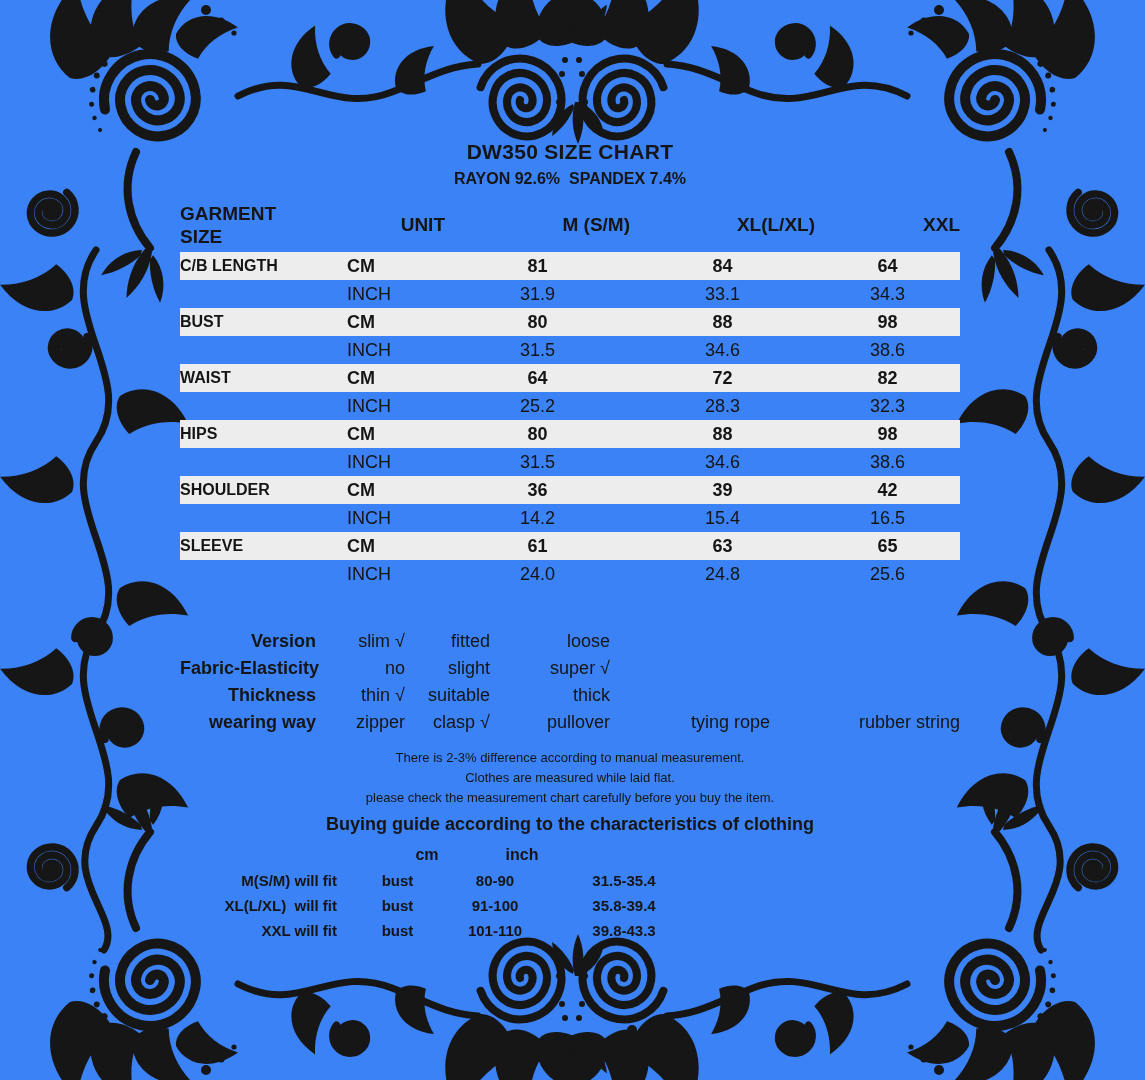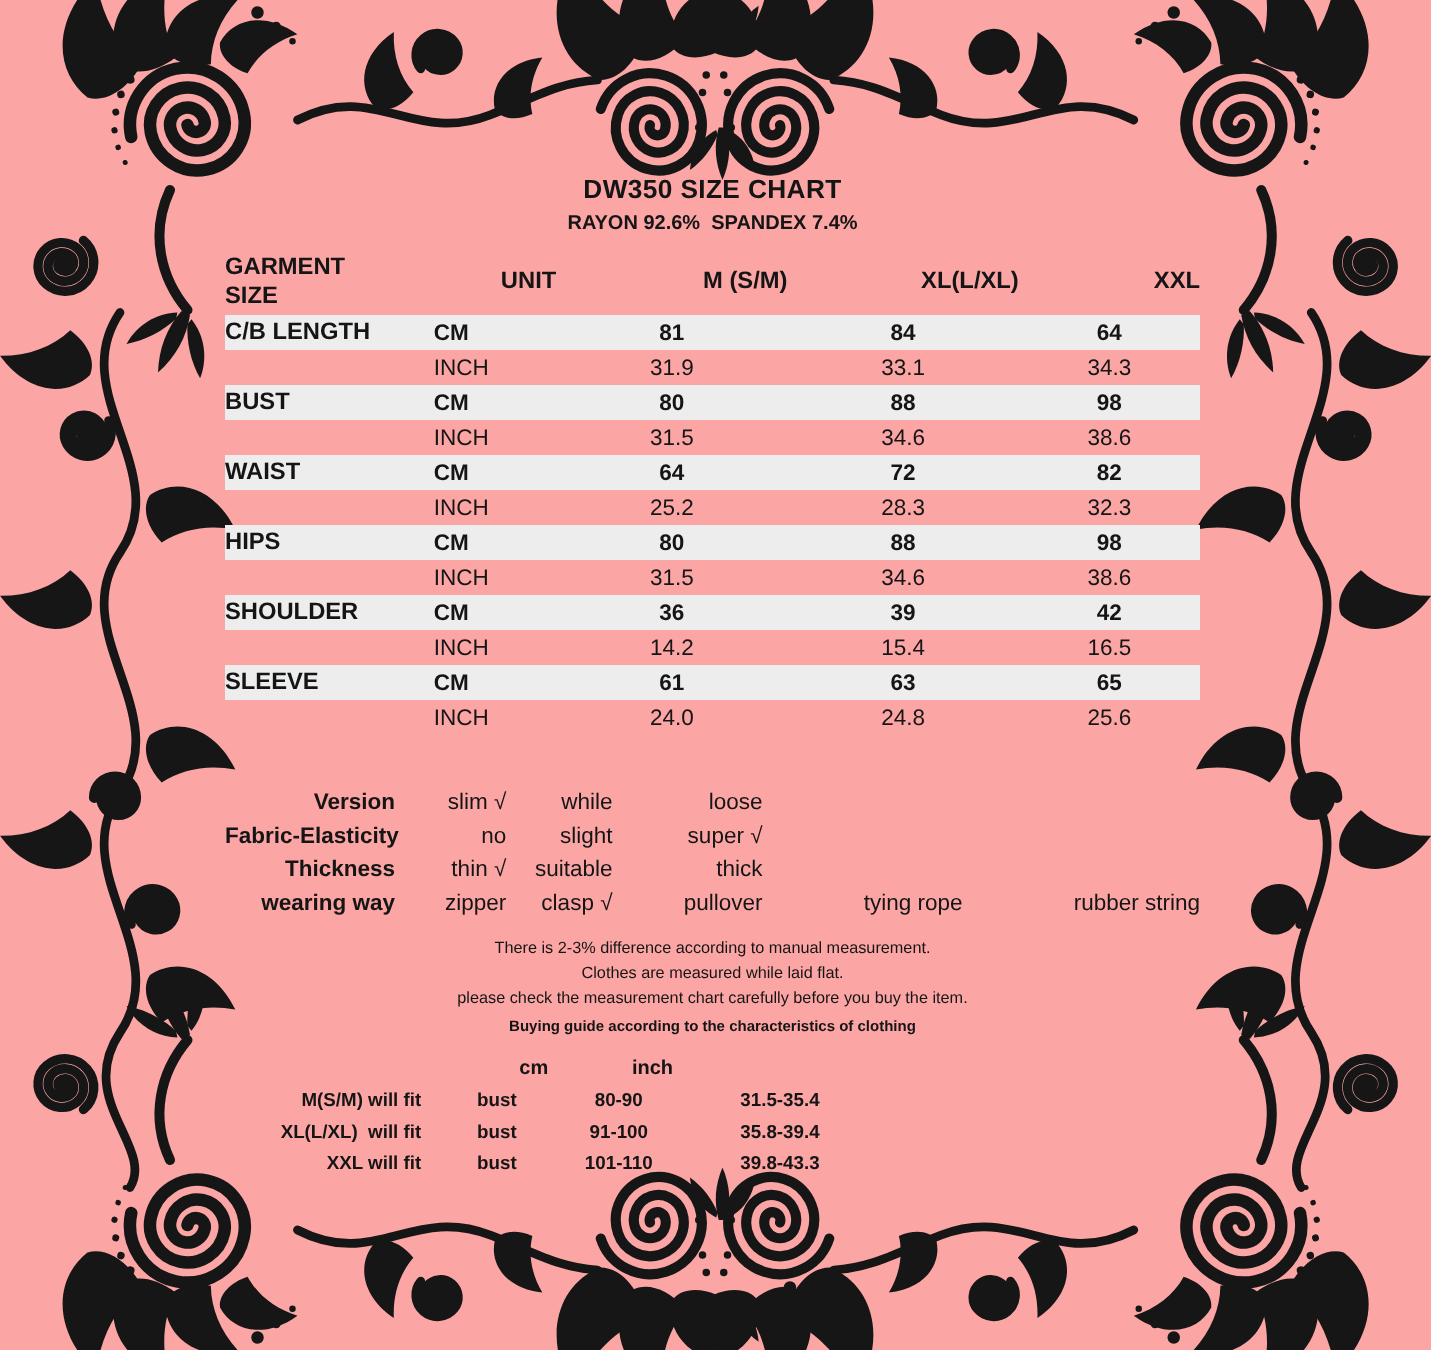--- a/index.html
+++ b/index.html
@@ -3,47 +3,47 @@
 <meta charset="utf-8">
 <style>
   html,body{margin:0;padding:0;}
   body{
     width:1145px;height:1080px;
     background:#ffffff;
     font-family:"Liberation Sans", sans-serif;
     color:#151515;
     overflow:hidden;
   }
-  .page{position:relative;width:1145px;height:1080px;background:#fca5a5;}
+  .page{position:relative;width:1145px;height:1080px;background:#3b82f6;}
   .frame{position:absolute;left:0;top:0;width:1145px;height:1080px;z-index:1;}
   .block{position:absolute;left:180px;width:780px;z-index:2;}
 
   .title{top:140px;text-align:center;font-size:21px;font-weight:bold;letter-spacing:.3px;}
   .subtitle{top:170px;text-align:center;font-size:16px;font-weight:bold;white-space:pre;}
 
   .sizetable{top:198px;}
   .hdr,.srow{display:grid;grid-template-columns:155px 110px 185px 185px 145px;align-items:center;}
   .hdr{height:54px;font-weight:bold;font-size:19px;}
   .hdr .gl{line-height:23px;}
   .hdr .c{text-align:right;}
   .srow{height:28px;font-size:18px;}
-  .srow .lab{font-weight:bold;font-size:19px;}
+  .srow .lab{font-weight:bold;font-size:16px;}
   .srow .unit{padding-left:12px;}
   .srow .num{text-align:center;}
   .srow.cm{background:#ededed;font-weight:bold;}
 
   .attrs{top:616px;font-size:18px;margin-top:12px;}
   .arow{display:grid;grid-template-columns:140px 85px 85px 120px 160px 190px;height:27px;align-items:center;}
   .arow .alab{text-align:right;font-weight:bold;padding-right:4px;white-space:nowrap;}
   .arow .aval{text-align:right;white-space:nowrap;}
 
   .notes{top:748px;text-align:center;font-size:13px;line-height:20px;}
   .notes span{display:block;}
 
-  .guide-title{top:814px;text-align:center;font-weight:bold;font-size:12px;}
+  .guide-title{top:814px;text-align:center;font-weight:bold;font-size:18px;}
   .guide{top:842px;font-size:15px;font-weight:bold;}
   .ghdr,.grow{display:grid;grid-template-columns:157px 53px 74px 116px 1fr;align-items:center;}
   .ghdr{height:26px;font-size:16px;}
   .grow{height:25px;gap:34px;}
   .glab{text-align:right;white-space:pre;}
   .gval{text-align:center;}
 </style>
 </head>
 <body>
 
@@ -241,21 +241,21 @@
       <div class="num">24.0</div>
       <div class="num">24.8</div>
       <div class="num">25.6</div>
     </div>
   </div>
 
   <div class="block attrs">
     <div class="arow">
       <div class="alab">Version</div>
       <div class="aval">slim √</div>
-      <div class="aval">while</div>
+      <div class="aval">fitted</div>
       <div class="aval">loose</div>
       <div class="aval"></div>
       <div class="aval"></div>
     </div>
     <div class="arow">
       <div class="alab">Fabric-Elasticity</div>
       <div class="aval">no</div>
       <div class="aval">slight</div>
       <div class="aval">super √</div>
       <div class="aval"></div>

